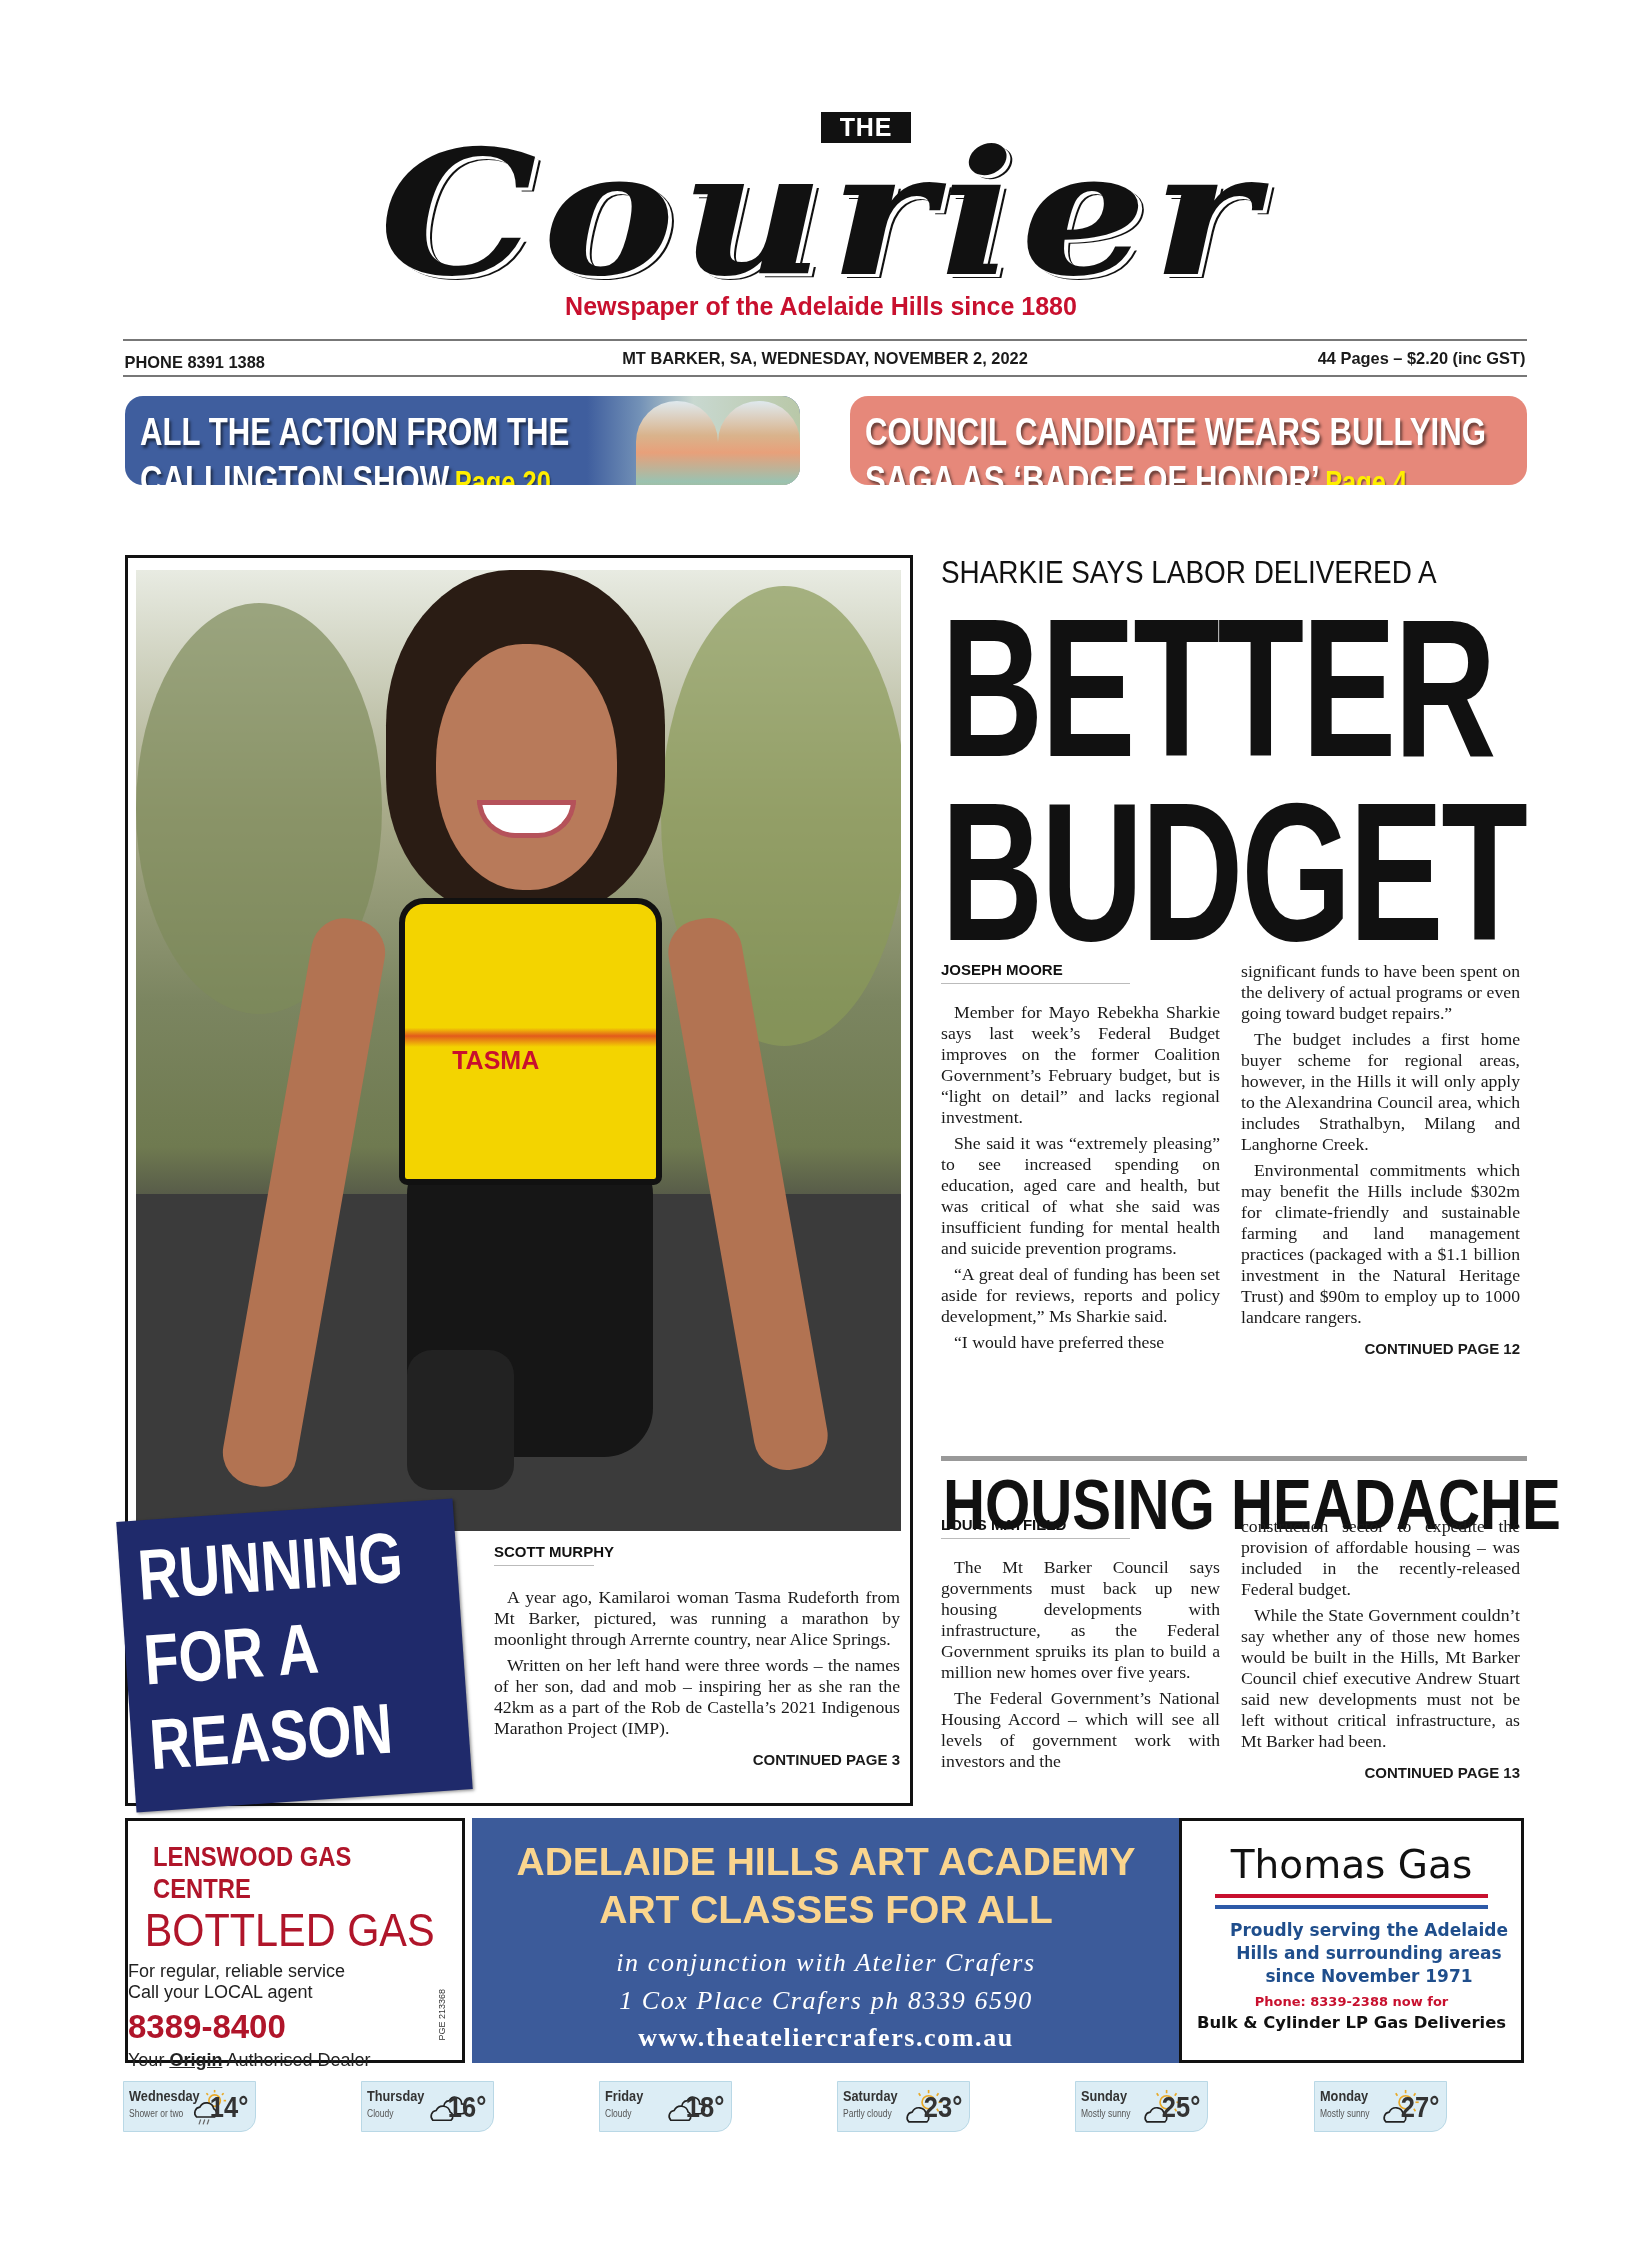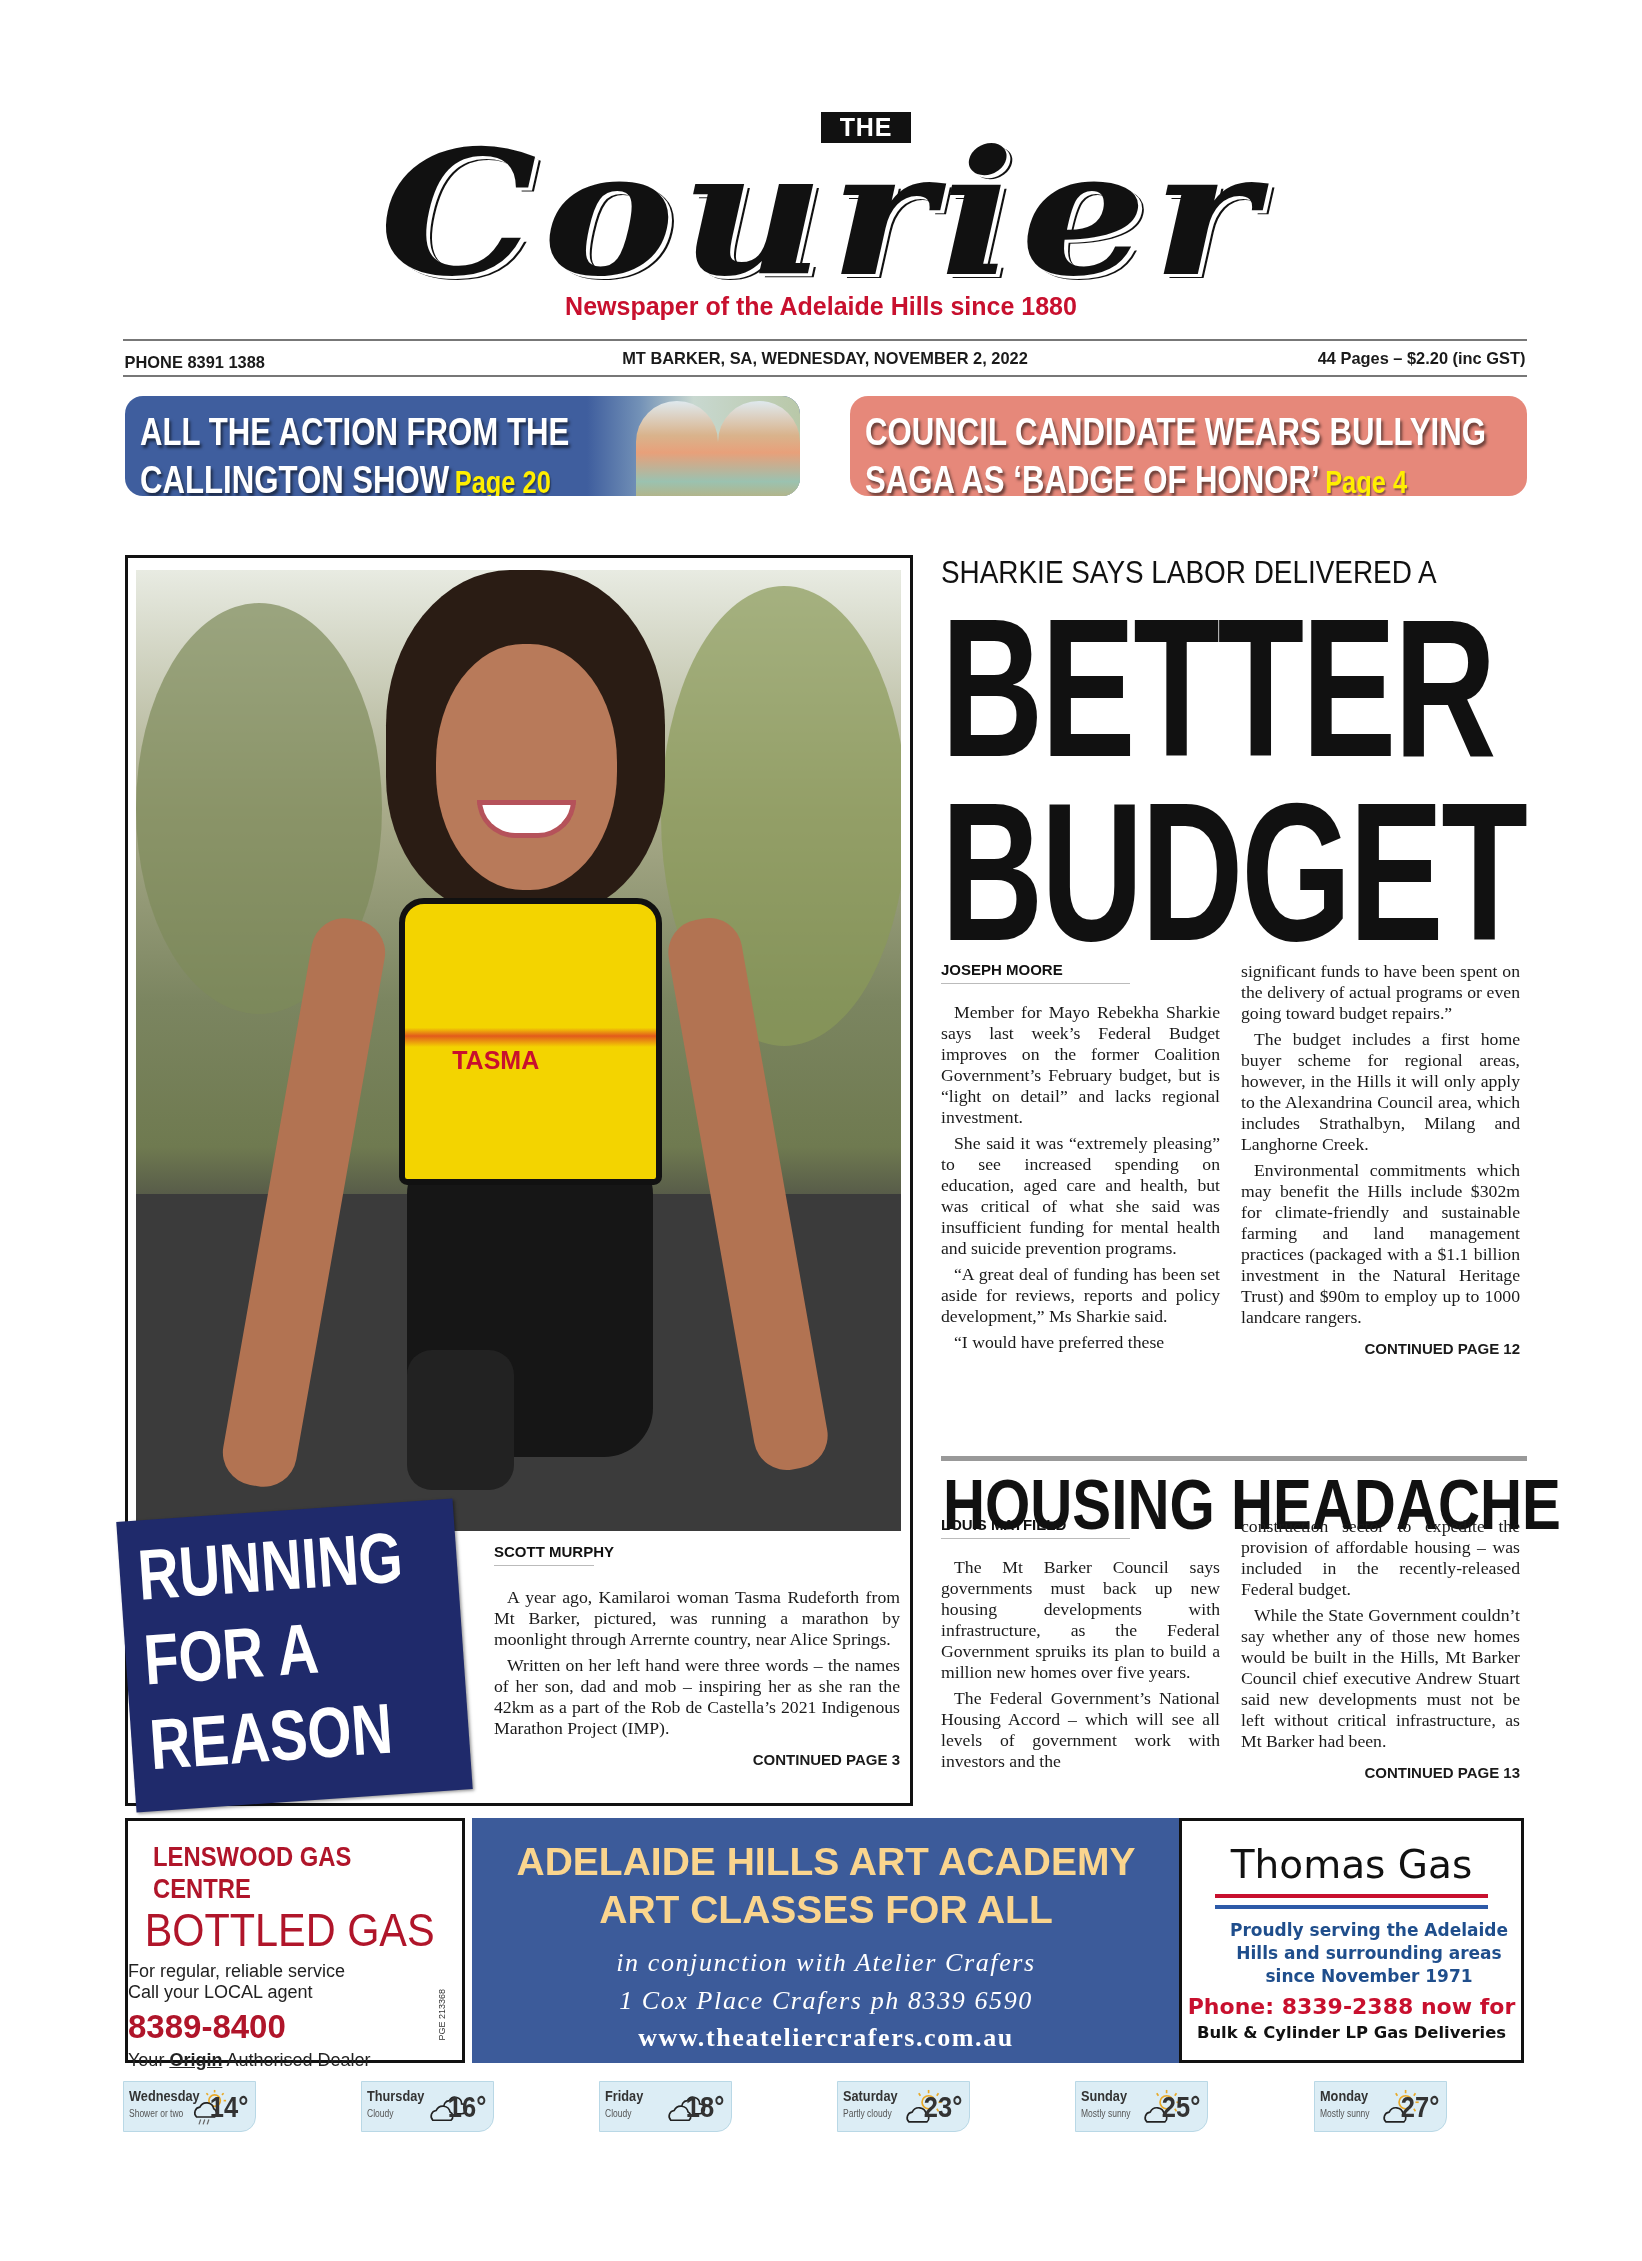--- a/index.html
+++ b/index.html
@@ -16,21 +16,21 @@
   .tagline { position: absolute; left: 0; top: 292px; width: 1642px; text-align: center; color: #c8102e;
     font-family: "Liberation Sans", sans-serif; font-weight: 700; font-size: 25px; }
   .dateline { position: absolute; left: 123px; top: 339px; width: 1404px; height: 38px; border-top: 2.5px solid #777; border-bottom: 2.5px solid #777;
     font-family: "Liberation Sans", sans-serif; font-weight: 700; font-size: 16.4px; }
   .dateline span { position: absolute; top: 8.2px; }
   .dl-left { left: 1.6px; top: 11.5px !important; }
   .dl-center { left: 0; width: 100%; text-align: center; }
   .dl-right { right: 1.6px; }
 
   
-  .teaser { position: absolute; top: 396px; height: 100px; border-radius: 18px; overflow: hidden; }
+  .teaser { position: absolute; top: 396px; height: 89px; border-radius: 18px; overflow: hidden; }
   .teaser-1 { left: 125px; width: 675px; background: #3f5e9e; }
   .teaser-2 { left: 850px; width: 677px; background: #e6887a; }
   .teaser-text { position: absolute; left: 15px; top: 11.5px; font-family: "Liberation Sans", sans-serif; font-weight: 700; font-size: 38px;
     line-height: 48px; color: #fff; transform: scaleX(0.82); transform-origin: left top; white-space: nowrap;
     text-shadow: 2.5px 2.5px 3.3px rgba(0,0,0,0.55); }
   .teaser-page { color: #ffef00; font-size: 31px; text-shadow: 1.6px 1.6px 1.6px rgba(0,0,0,0.4); margin-left: 6.6px; }
   .teaser-photo { position: absolute; right: 0; top: 0; width: 213px; height: 120px;
     background: linear-gradient(90deg, rgba(63,94,158,1) 0%, rgba(150,180,200,0.6) 25%, #c8d8d0 50%, #b9c8a8 100%); }
   .kid { position: absolute; bottom: 0; width: 82px; height: 115px; border-radius: 41px 41px 8.2px 8.2px;
     background: linear-gradient(180deg, #dfe9ee 0%, #d9b38c 30%, #e8a07a 45%, #9bc2b0 70%, #d2a35a 100%); }
@@ -94,21 +94,21 @@
   .lw-5 u { font-weight: 700; }
   .lw-code { position: absolute; right: 25px; top: 168px; font-size: 9px; transform: rotate(-90deg); transform-origin: right top; color: #333; }
   .art-1 { color: #fad58e; font-family: "Liberation Sans", sans-serif; font-weight: 700; font-size: 39px; line-height: 48px; margin-top: 20px; }
   .art-2 { color: #fff; font-family: "Liberation Serif", serif; font-style: italic; font-size: 26px; line-height: 38px; margin-top: 10px; letter-spacing: 1.6px; }
   .art-3 { color: #fff; font-family: "Liberation Serif", serif; font-weight: 700; font-size: 26px; margin-top: 3.3px; letter-spacing: 1.6px; }
   .tg-title { font-size: 39px; color: #111; margin-top: 21.3px; }
   .tg-line { height: 4.1px; margin: 3.3px 33px 0; }
   .tg-red { background: #c8102e; margin-top: 6.6px; }
   .tg-blue { background: #2d5aa8; margin-top: 6.6px; }
   .tg-blurb { color: #1f4e8c; font-size: 17px; line-height: 23px; margin-top: 10px; font-weight: 700; padding-left: 35px; }
-  .tg-phone { color: #c8102e; font-size: 22px; margin-top: 6.6px; font-weight: 700; }
+  .tg-phone { color: #c8102e; font-size: 13px; margin-top: 6.6px; font-weight: 700; }
   .tg-bulk { color: #111; font-size: 16.4px; margin-top: 3.3px; font-weight: 700; }
 
   
   .weather { position: absolute; left: 123px; top: 2081px; width: 1406px; height: 51px; }
   .wx { position: absolute; top: 0; width: 133px; height: 51px; background: #dcedf5; border: 1.6px solid #b9d8e6;
     border-radius: 0 0 15px 0; }
   .wx-day { position: absolute; left: 5px; top: 5px; font-family: "Liberation Sans", sans-serif; font-weight: 700; font-size: 15px; color: #333; transform: scaleX(0.85); transform-origin: left top; }
   .wx-desc { position: absolute; left: 5px; top: 26px; font-family: "Liberation Sans", sans-serif; font-size: 10px; color: #555; transform: scaleX(0.85); transform-origin: left top; white-space: nowrap; }
   .wx-icon { position: absolute; left: 66px; top: 6.6px; width: 41px; height: 38px; }
   .wx-temp { position: absolute; right: 6.6px; top: 8.2px; font-family: "Liberation Sans", sans-serif; font-weight: 700; font-size: 30px; color: #333; transform: scaleX(0.85); transform-origin: right top; }

